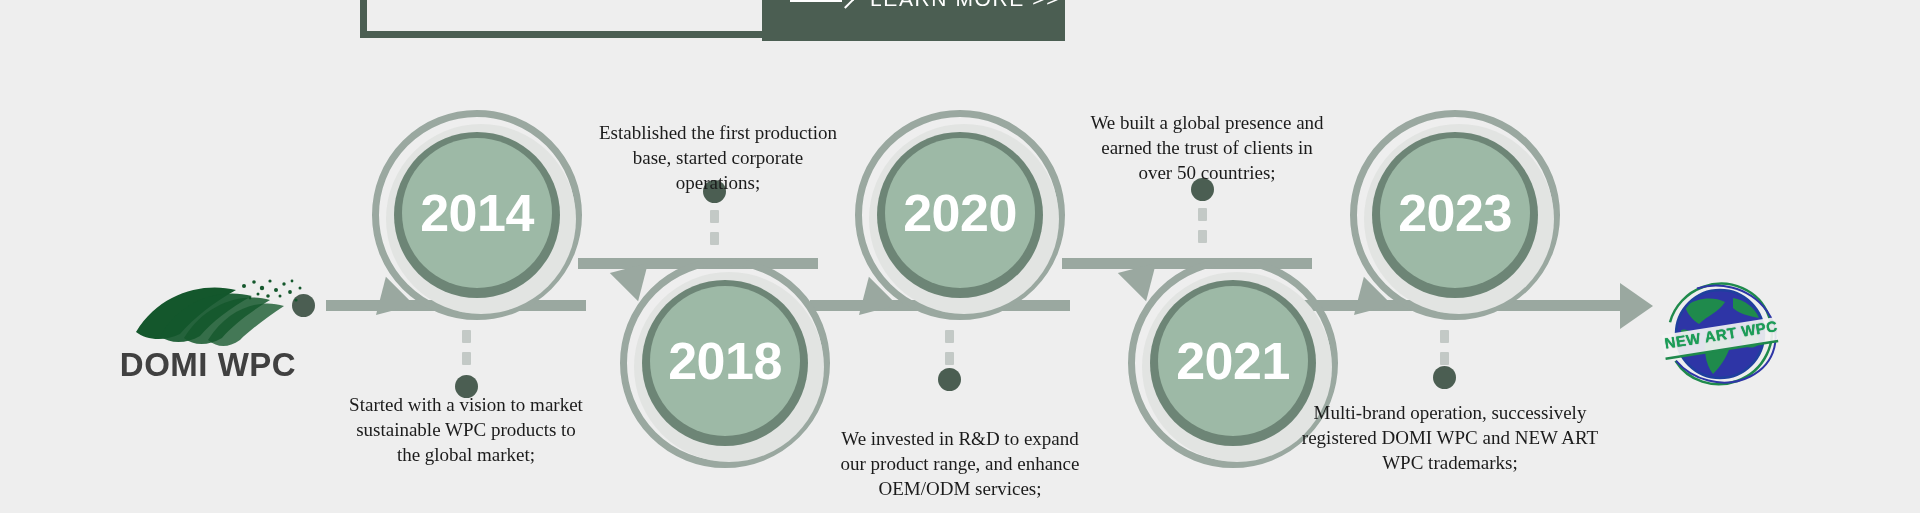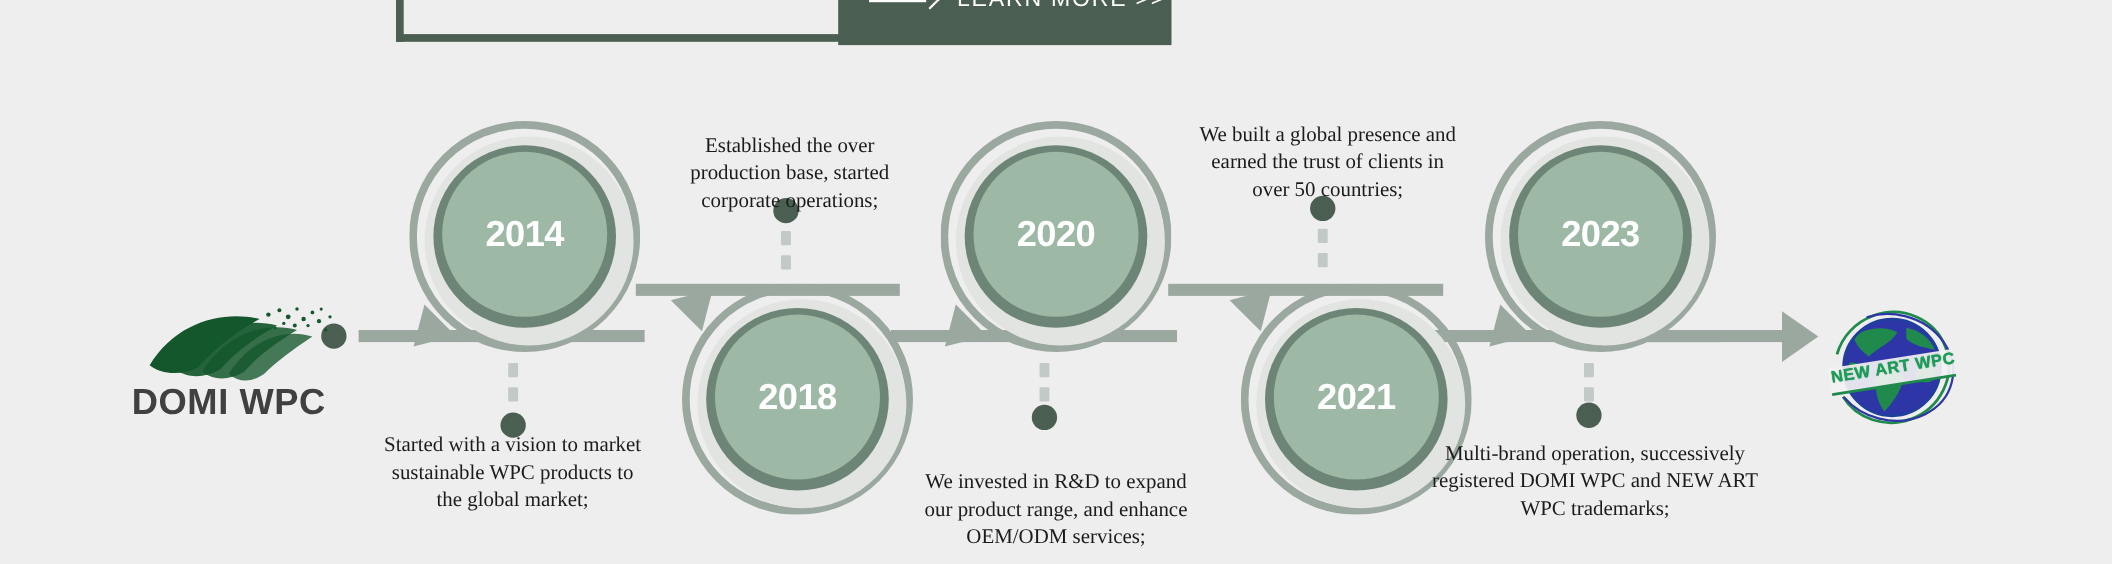--- a/index.html
+++ b/index.html
@@ -68,21 +68,21 @@
     position: absolute; left: 22px; top: 22px; width: 166px; height: 166px;
     border-radius: 50%; background: #6d8576;
   }
   .ring-inner {
     position: absolute; left: 30px; top: 28px; width: 150px; height: 150px;
     border-radius: 50%; background: #9db9a6;
     display: flex; align-items: center; justify-content: center;
   }
   .year {
     color: #ffffff; font-family: "Liberation Sans", sans-serif;
-    font-weight: 700; font-size: 33px; letter-spacing: -0.5px;
+    font-weight: 700; font-size: 52px; letter-spacing: -0.5px;
   }
   .node-arrow {
     position: absolute; width: 0; height: 0;
     border-left: 20px solid transparent; border-right: 20px solid transparent;
     border-top: 34px solid #9aa8a0;
     transform: rotate(45deg);
   }
   .node.down .node-arrow { left: -4px; bottom: 0px; }
   .node.up .node-arrow {
     border-top: none; border-bottom: 34px solid #9aa8a0;
@@ -221,21 +221,21 @@
     <div class="ring-mid"></div>
     <div class="ring-inner">
       <span class="year">2018</span>
     </div>
   </div>
   <div class="stem" style="left:710px; top:210px;">
     <div class="dash"></div>
       <div class="dash"></div>
   </div>
   <div class="dot" style="left:703px; top:180px;"></div>
-  <div class="caption" style="left:598px; top:120px; width:240px;">Established the over production base, started corporate operations;</div>
+  <div class="caption" style="left:598px; top:120px; width:240px;">Established the first production base, started corporate operations;</div>
 
   <div class="node down" style="left:855px; top:110px;">
     <div class="ring-outer"></div>
     <div class="node-arrow"></div>
     <div class="ring-shadow"></div>
     <div class="ring-mid"></div>
     <div class="ring-inner">
       <span class="year">2020</span>
     </div>
   </div>

